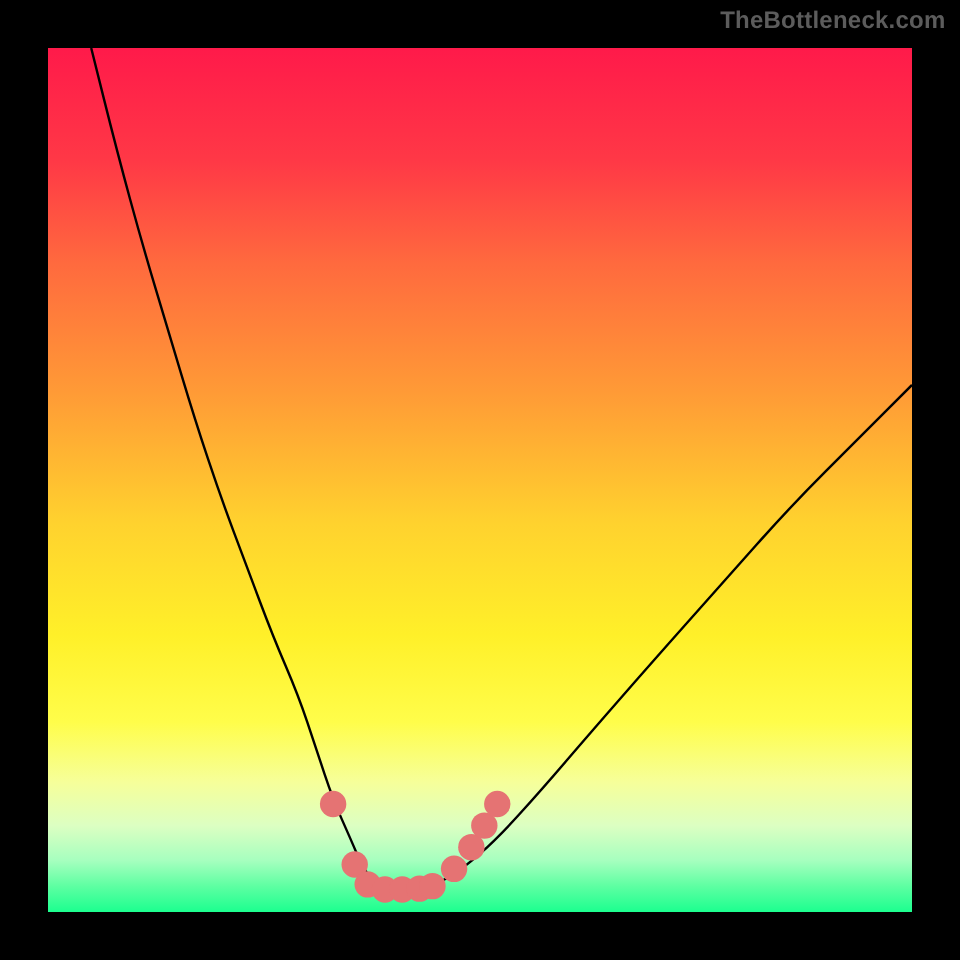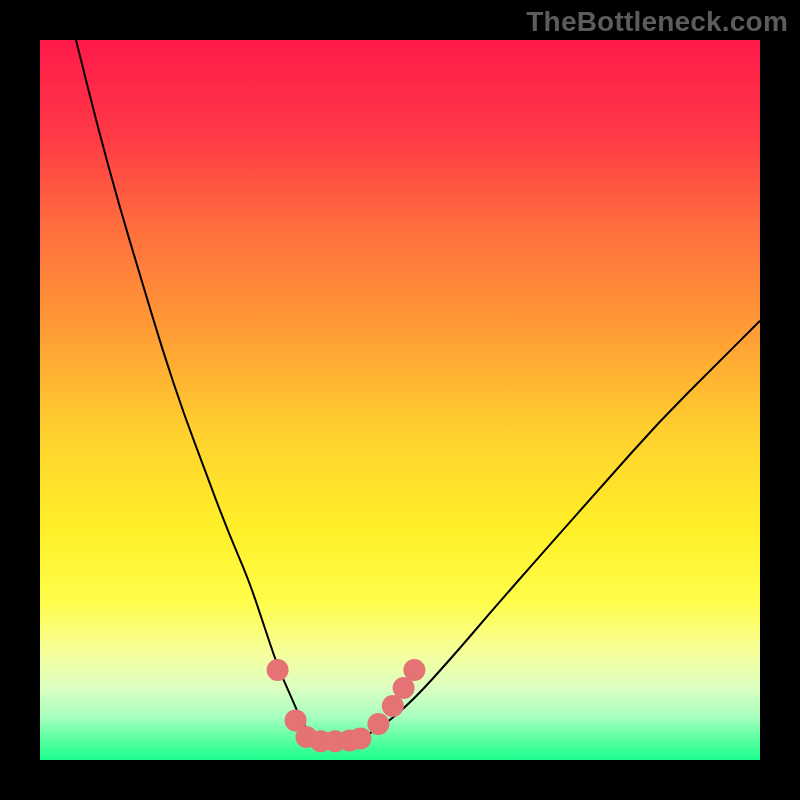--- a/index.html
+++ b/index.html
@@ -8,21 +8,21 @@
     position: relative;
     width: 800px;
     height: 800px;
     background: #000;
   }
   .watermark {
     position: absolute;
     top: 6px;
     right: 12px;
     font-family: Arial, Helvetica, sans-serif;
-    font-size: 28px;
+    font-size: 20px;
     font-weight: 600;
     color: #5c5c5c;
     letter-spacing: 0.2px;
     z-index: 50;
   }
   .plot-wrap {
     position: absolute;
     left: 40px;
     top: 40px;
     width: 720px;

